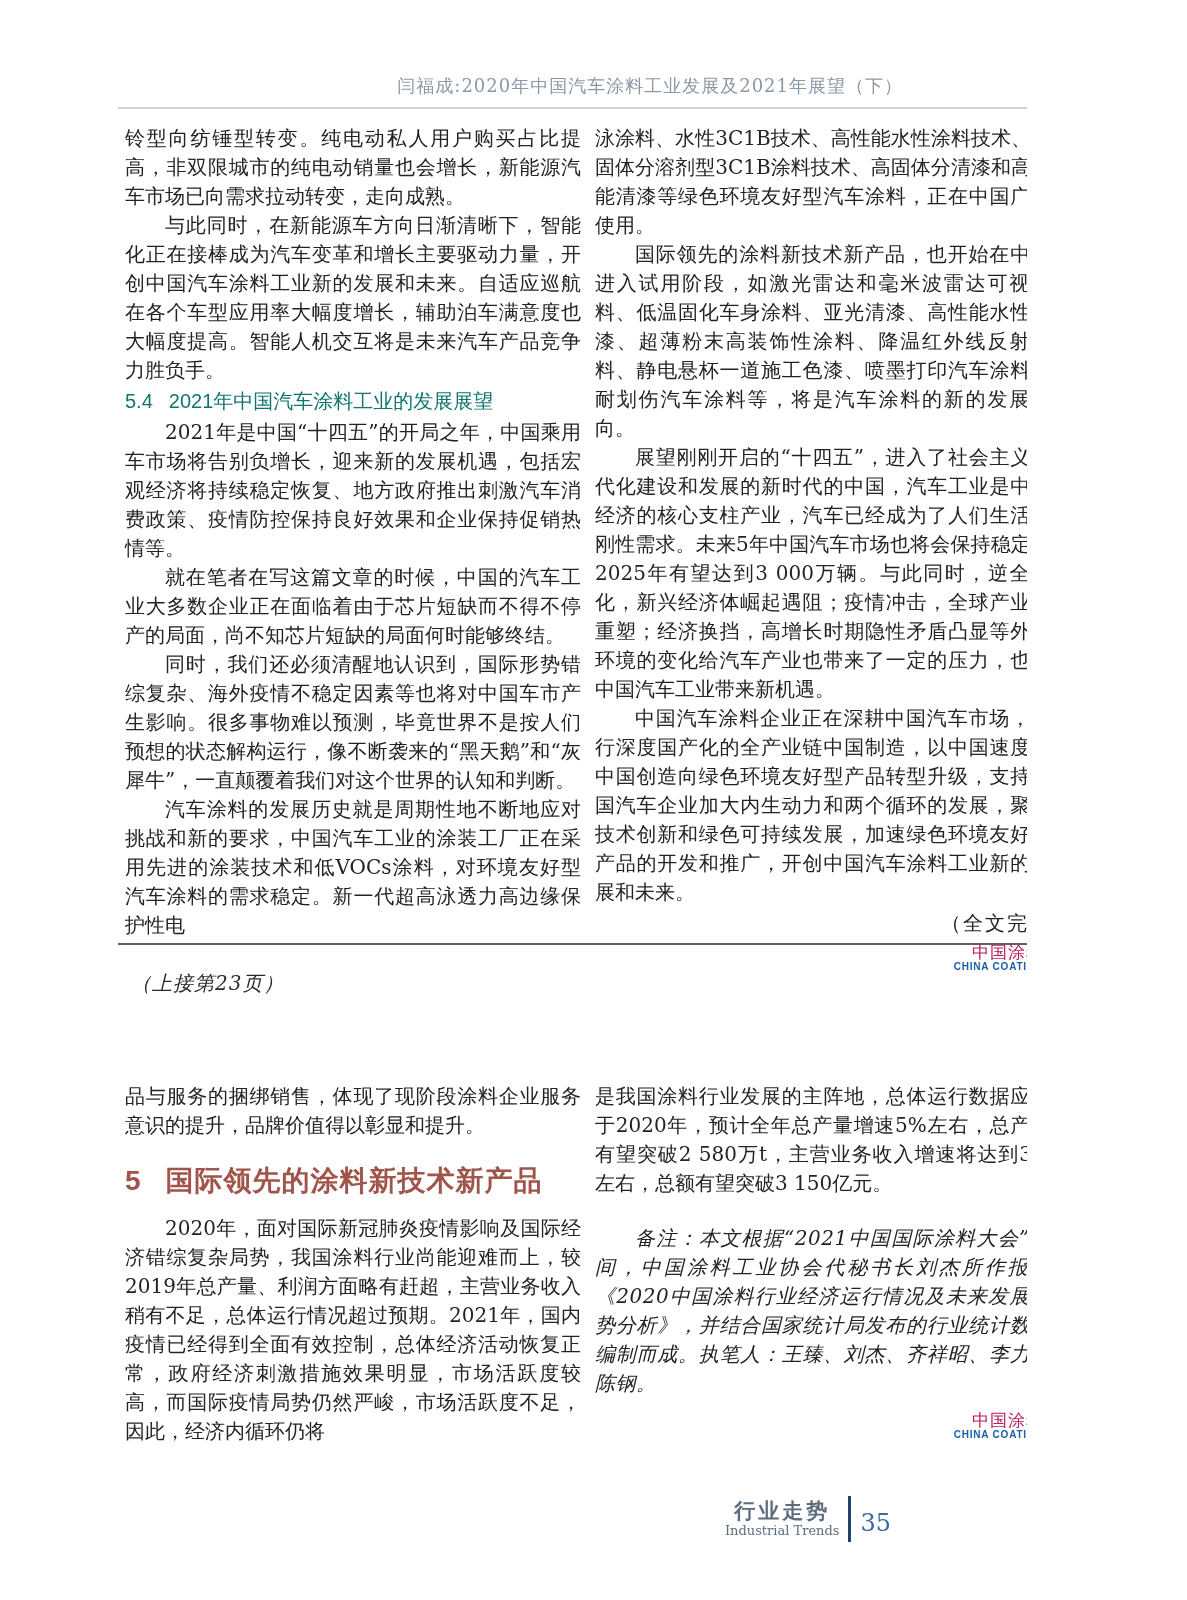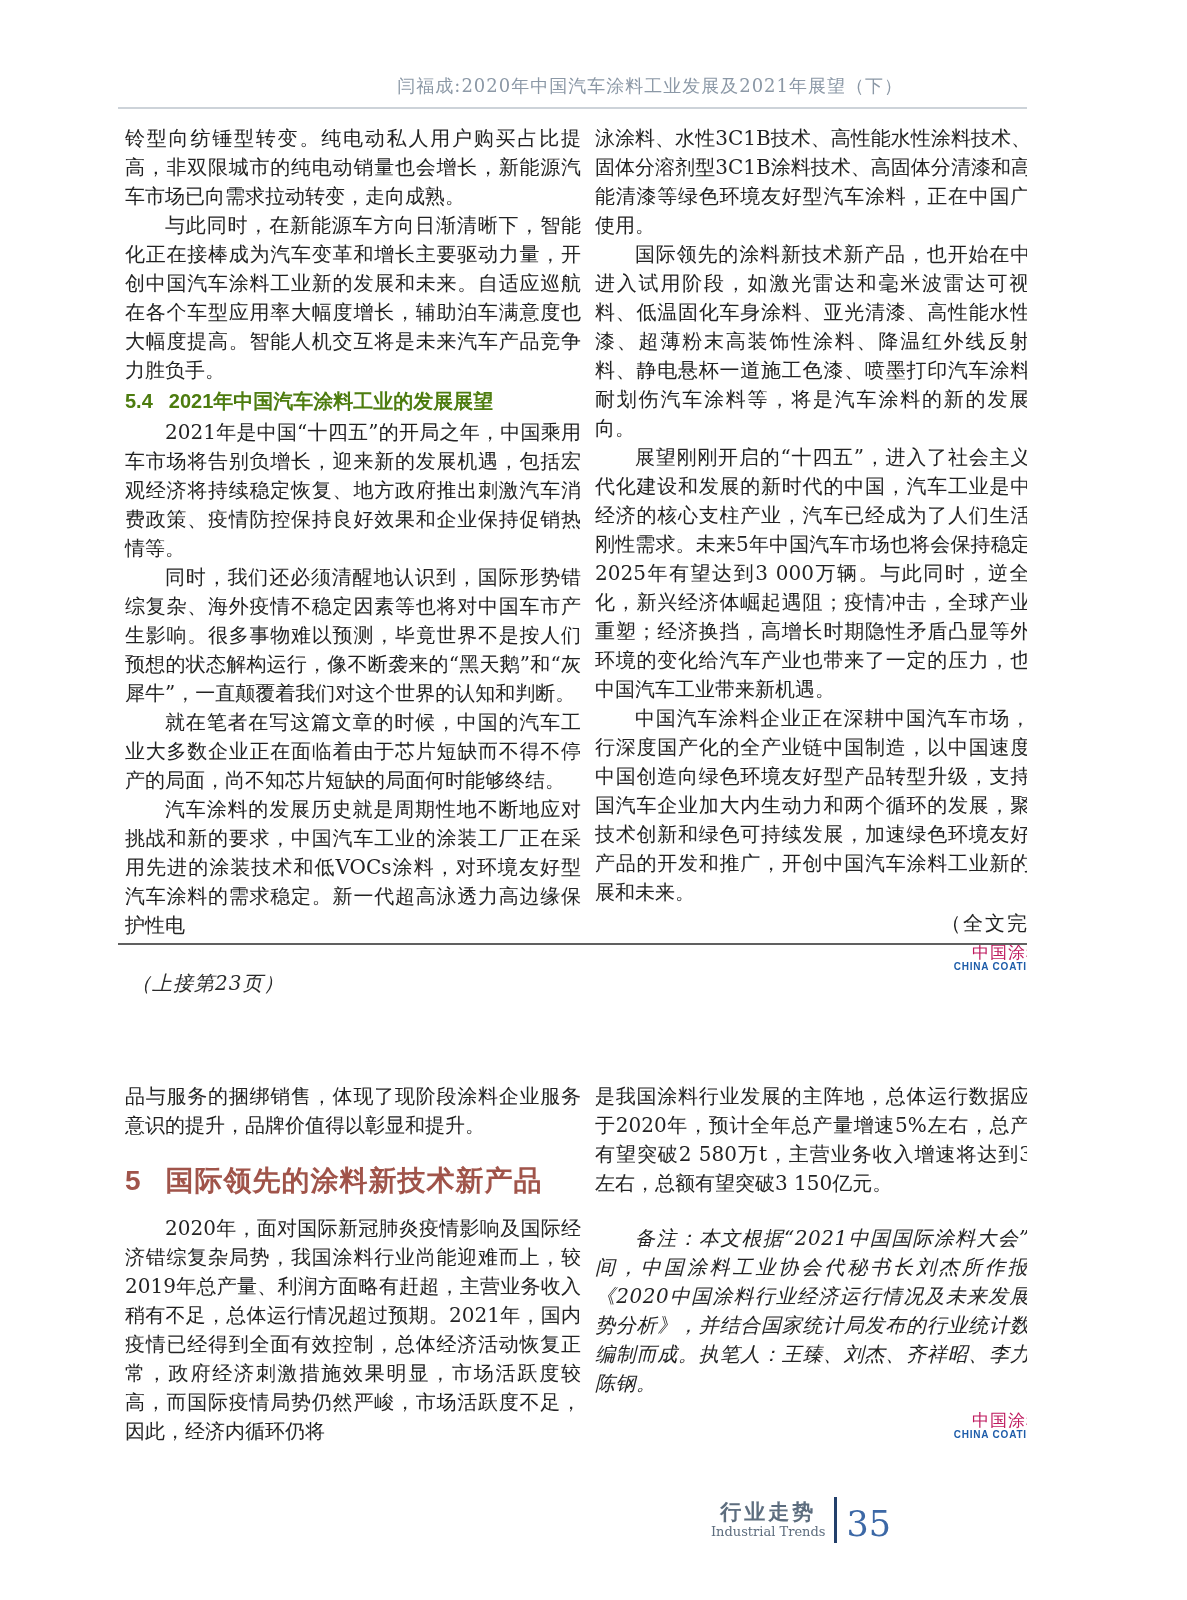--- a/index.html
+++ b/index.html
@@ -45,24 +45,24 @@
     line-height: 29px;
     text-align: justify;
     text-justify: inter-ideograph;
   }
   .col p { margin: 0; }
   .ind { text-indent: 2em; }
   
   .h-sub {
     margin: 2px 0 2px;
     font-family: "Liberation Sans", "DejaVu Sans", sans-serif;
-    font-weight: bold;
+    font-weight: normal;
     font-size: 20px;
     line-height: 29px;
-    color: #4d7c0f;
+    color: #0f766e;
   }
   .h-sub .h-num { margin-right: 16px; }
   
   .h-main {
     margin: 22px 0 14px;
     font-family: "Liberation Sans", "DejaVu Sans", sans-serif;
     font-weight: bold;
     font-size: 28px;
     line-height: 38px;
     color: #a0544a;
@@ -146,42 +146,42 @@
     line-height: 16px;
     color: #5d6d7e;
   }
   .footer-bar {
     width: 3px;
     height: 46px;
     background: #23406b;
     margin-right: 9px;
   }
   .footer-num {
-    font-size: 35px;
+    font-size: 24px;
     color: #3c68a6;
     margin-top: 8px;
     font-family: "DejaVu Serif", "Liberation Serif", serif;
   }
 </style>
 </head>
 <body>
 
 <div class="page">
 
   <div class="running-head">闫福成:2020年中国汽车涂料工业发展及2021年展望（下）</div>
   <div class="head-rule"></div>
 
   <div class="article article1">
     <div class="col">
       <p>铃型向纺锤型转变。纯电动私人用户购买占比提高，非双限城市的纯电动销量也会增长，新能源汽车市场已向需求拉动转变，走向成熟。</p>
       <p class="ind">与此同时，在新能源车方向日渐清晰下，智能化正在接棒成为汽车变革和增长主要驱动力量，开创中国汽车涂料工业新的发展和未来。自适应巡航在各个车型应用率大幅度增长，辅助泊车满意度也大幅度提高。智能人机交互将是未来汽车产品竞争力胜负手。</p>
       <h3 class="h-sub"><span class="h-num">5.4</span><span>2021年中国汽车涂料工业的发展展望</span></h3>
       <p class="ind">2021年是中国“十四五”的开局之年，中国乘用车市场将告别负增长，迎来新的发展机遇，包括宏观经济将持续稳定恢复、地方政府推出刺激汽车消费政策、疫情防控保持良好效果和企业保持促销热情等。</p>
+      <p class="ind">就在笔者在写这篇文章的时候，中国的汽车工业大多数企业正在面临着由于芯片短缺而不得不停产的局面，尚不知芯片短缺的局面何时能够终结。</p>
       <p class="ind">同时，我们还必须清醒地认识到，国际形势错综复杂、海外疫情不稳定因素等也将对中国车市产生影响。很多事物难以预测，毕竟世界不是按人们预想的状态解构运行，像不断袭来的“黑天鹅”和“灰犀牛”，一直颠覆着我们对这个世界的认知和判断。</p>
-      <p class="ind">就在笔者在写这篇文章的时候，中国的汽车工业大多数企业正在面临着由于芯片短缺而不得不停产的局面，尚不知芯片短缺的局面何时能够终结。</p>
       <p class="ind">汽车涂料的发展历史就是周期性地不断地应对挑战和新的要求，中国汽车工业的涂装工厂正在采用先进的涂装技术和低VOCs涂料，对环境友好型汽车涂料的需求稳定。新一代超高泳透力高边缘保护性电</p>
     </div>
     <div class="col">
       <p>泳涂料、水性3C1B技术、高性能水性涂料技术、高固体分溶剂型3C1B涂料技术、高固体分清漆和高性能清漆等绿色环境友好型汽车涂料，正在中国广泛使用。</p>
       <p class="ind">国际领先的涂料新技术新产品，也开始在中国进入试用阶段，如激光雷达和毫米波雷达可视涂料、低温固化车身涂料、亚光清漆、高性能水性清漆、超薄粉末高装饰性涂料、降温红外线反射涂料、静电悬杯一道施工色漆、喷墨打印汽车涂料和耐划伤汽车涂料等，将是汽车涂料的新的发展方向。</p>
       <p class="ind">展望刚刚开启的“十四五”，进入了社会主义现代化建设和发展的新时代的中国，汽车工业是中国经济的核心支柱产业，汽车已经成为了人们生活的刚性需求。未来5年中国汽车市场也将会保持稳定，2025年有望达到3 000万辆。与此同时，逆全球化，新兴经济体崛起遇阻；疫情冲击，全球产业链重塑；经济换挡，高增长时期隐性矛盾凸显等外部环境的变化给汽车产业也带来了一定的压力，也为中国汽车工业带来新机遇。</p>
       <p class="ind">中国汽车涂料企业正在深耕中国汽车市场，进行深度国产化的全产业链中国制造，以中国速度、中国创造向绿色环境友好型产品转型升级，支持中国汽车企业加大内生动力和两个循环的发展，聚焦技术创新和绿色可持续发展，加速绿色环境友好型产品的开发和推广，开创中国汽车涂料工业新的发展和未来。</p>
       <p class="end-mark">（全文完）</p>
       <div class="logo">
         <span class="logo-cn"><span>中国涂料</span><sup class="logo-mark">®</sup></span>

